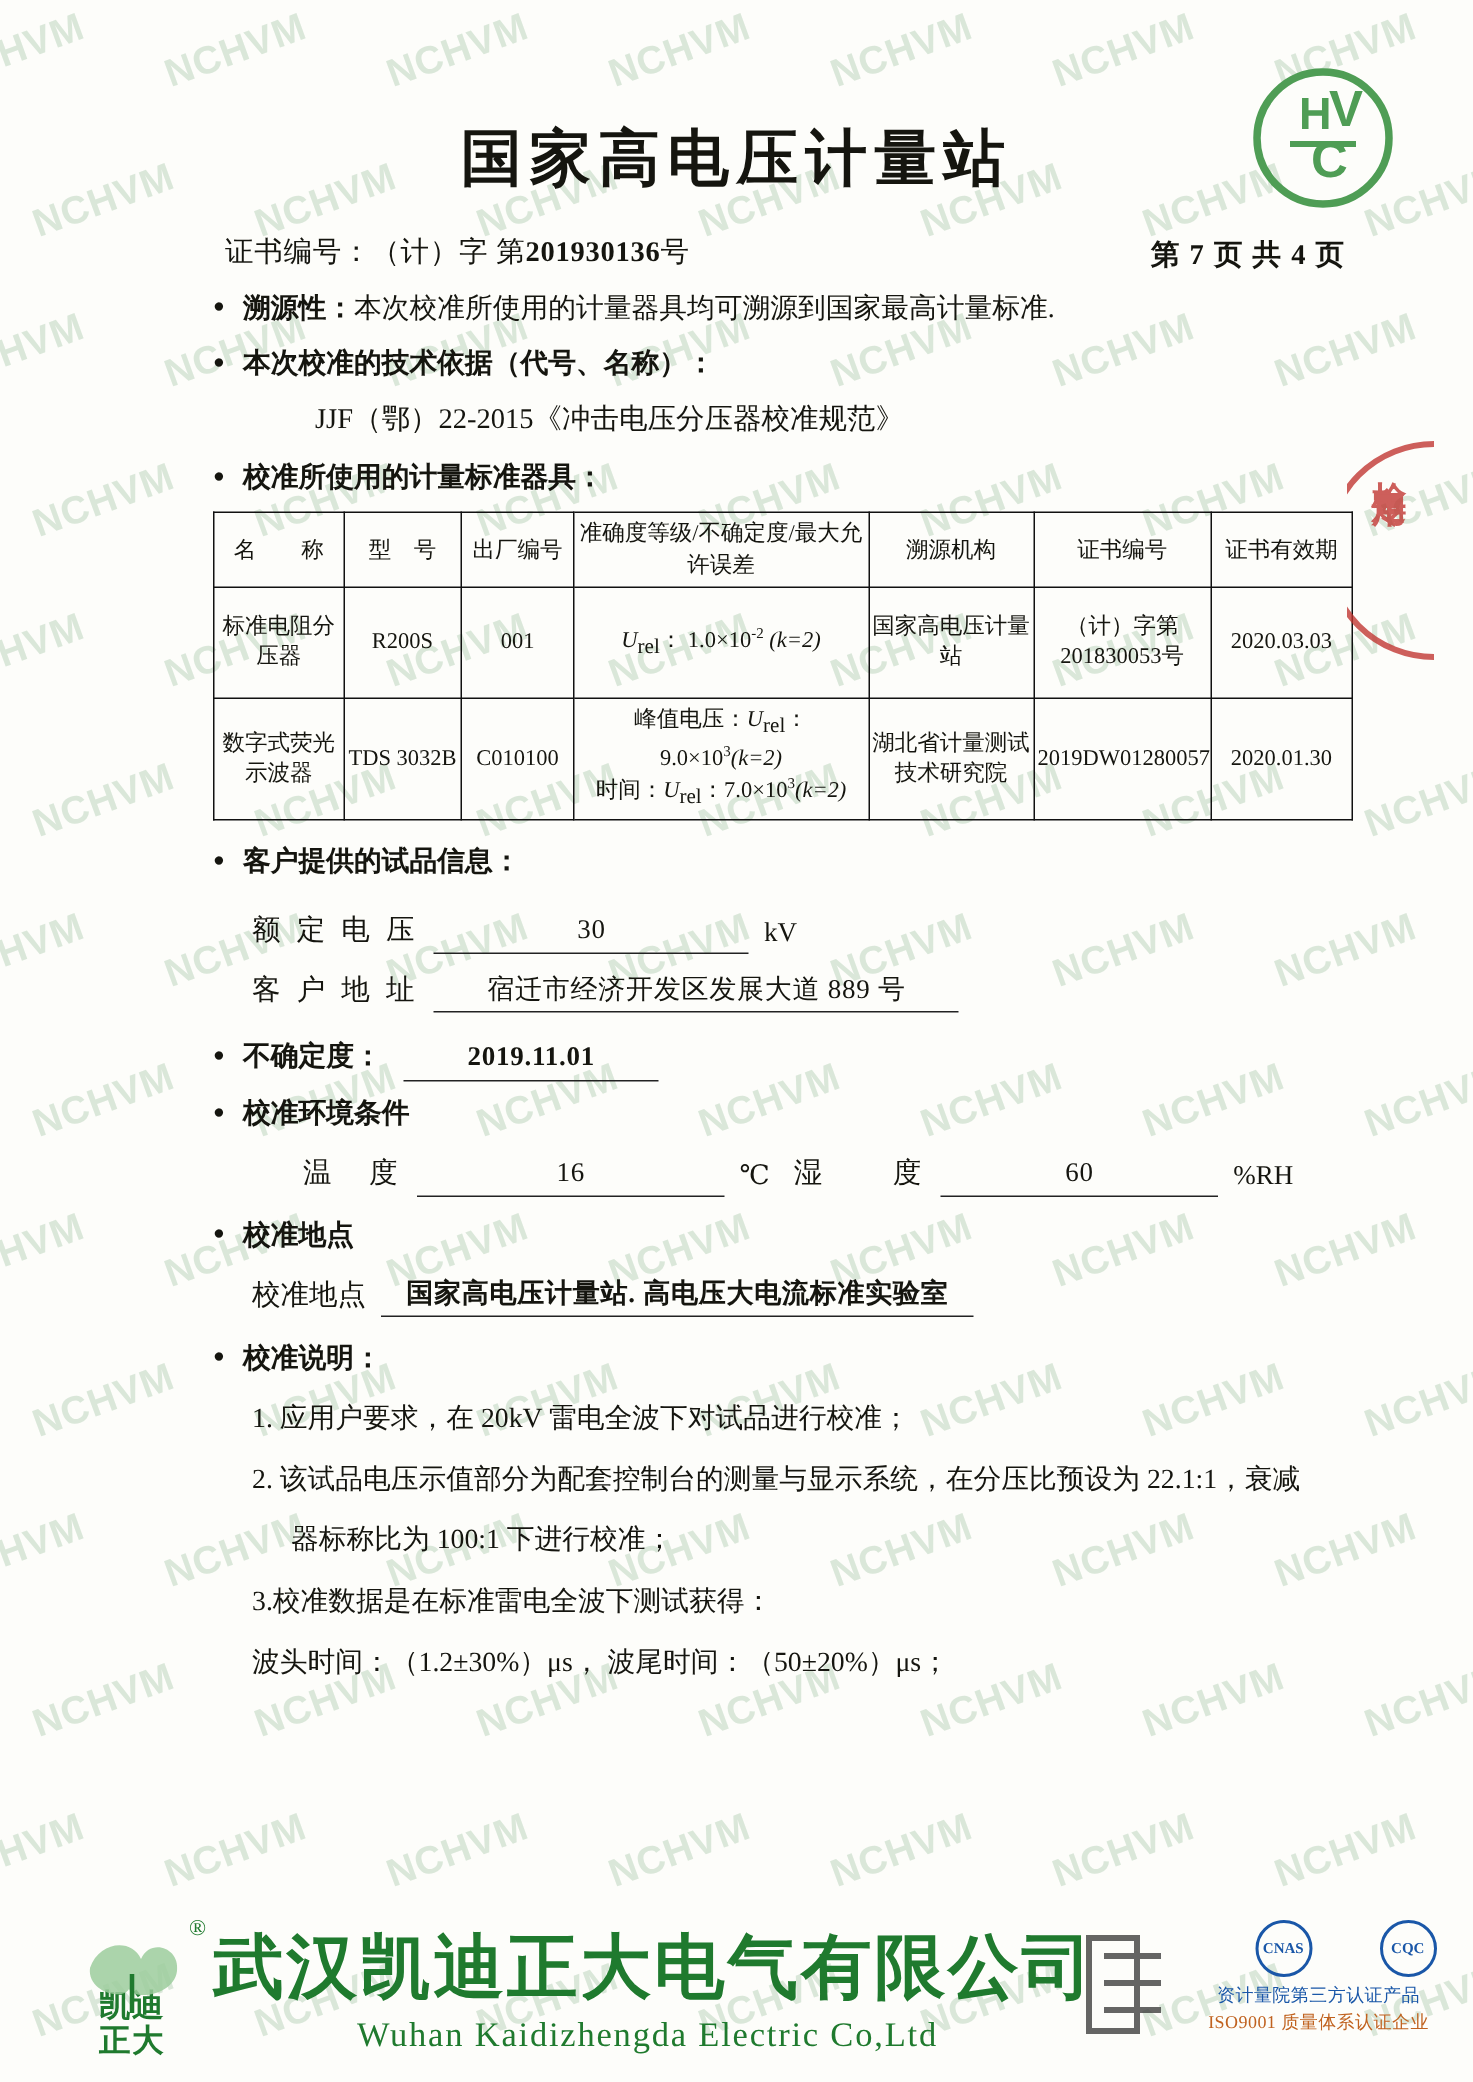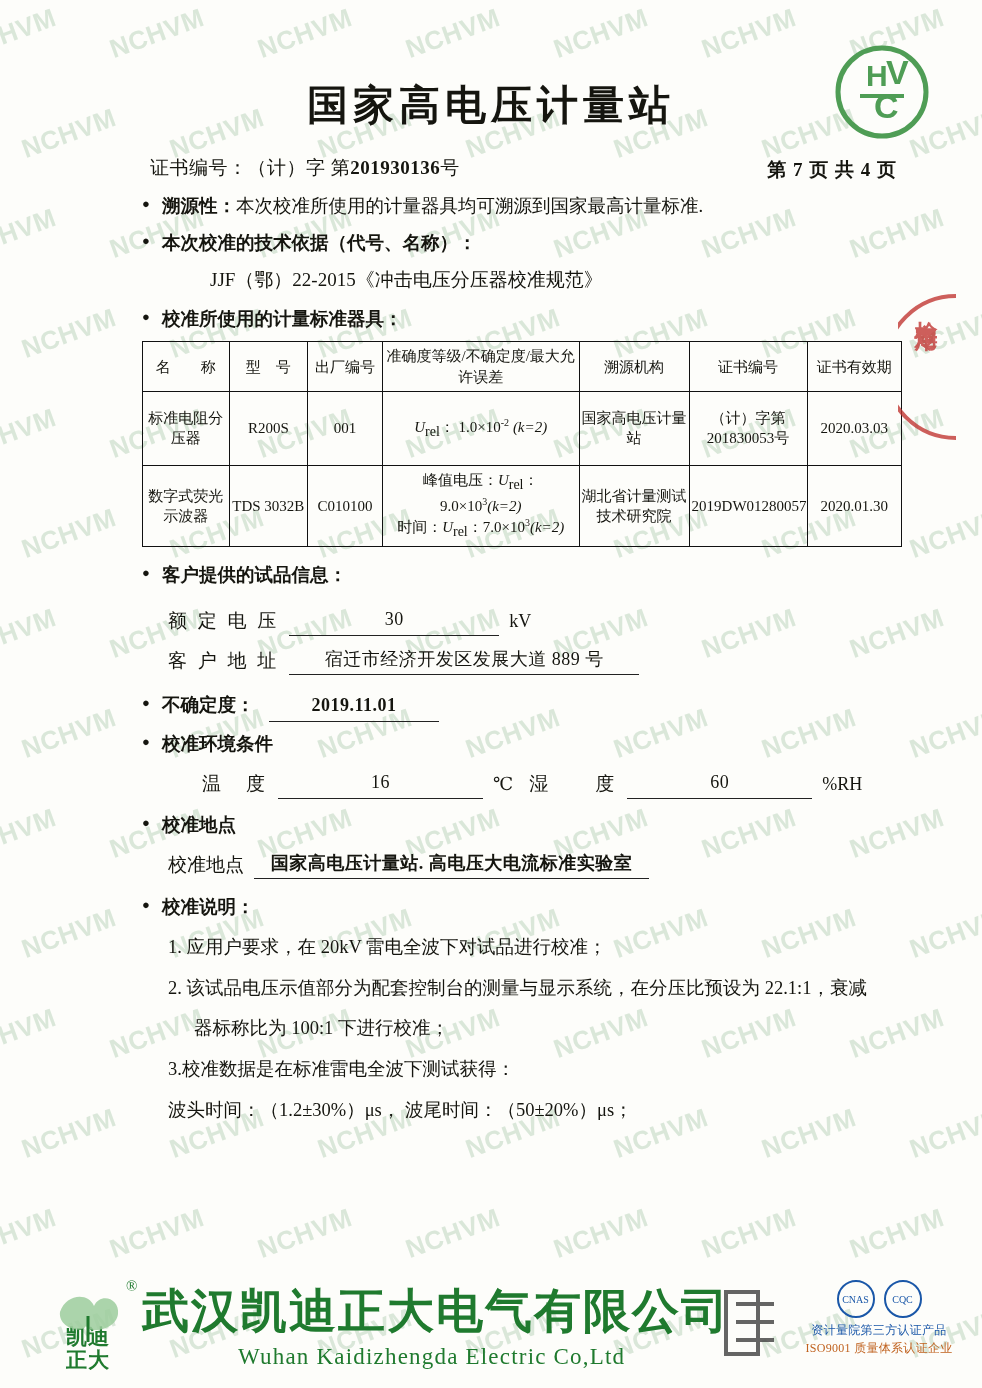--- a/index.html
+++ b/index.html
@@ -243,21 +243,21 @@
     color: #1a57a8;
     font-size: 11px;
     text-align: center;
     line-height: 1.5;
   }
   .badge-circles { display: flex; gap: 9px; justify-content: center; margin-bottom: 3px; }
   .bcircle {
     width: 34px; height: 34px; border-radius: 50%;
     border: 2px solid #1a57a8;
     display: flex; align-items: center; justify-content: center;
-    font-size: 10px; font-weight: 400; color: #1a57a8;
+    font-size: 10px; font-weight: 700; color: #1a57a8; margin-left: 36px;
   }
   .badge-line { color: #1a57a8; font-size: 12px; letter-spacing: .3px; }
   .badge-line.orange { color: #c0621f; }
   .footer-black-mark {
     position: absolute;
     right: 196px;
     top: 14px;
     width: 72px; height: 78px;
     opacity: .75;
   }

